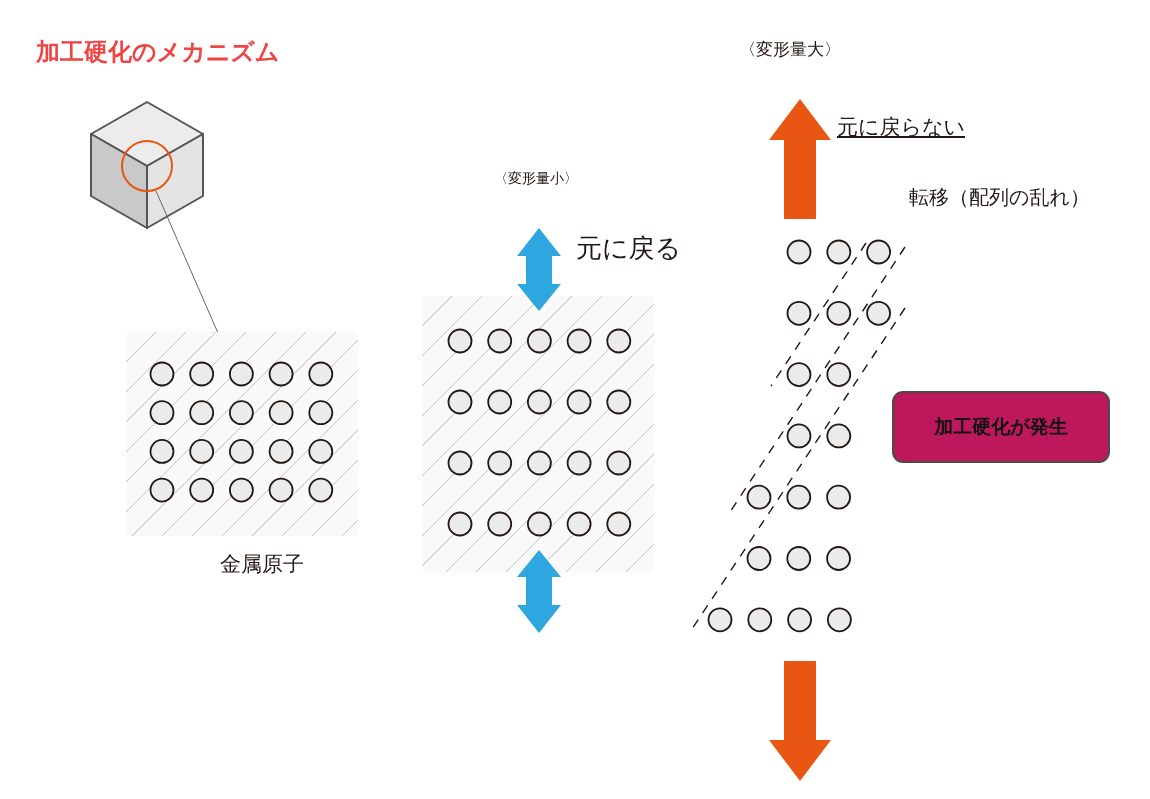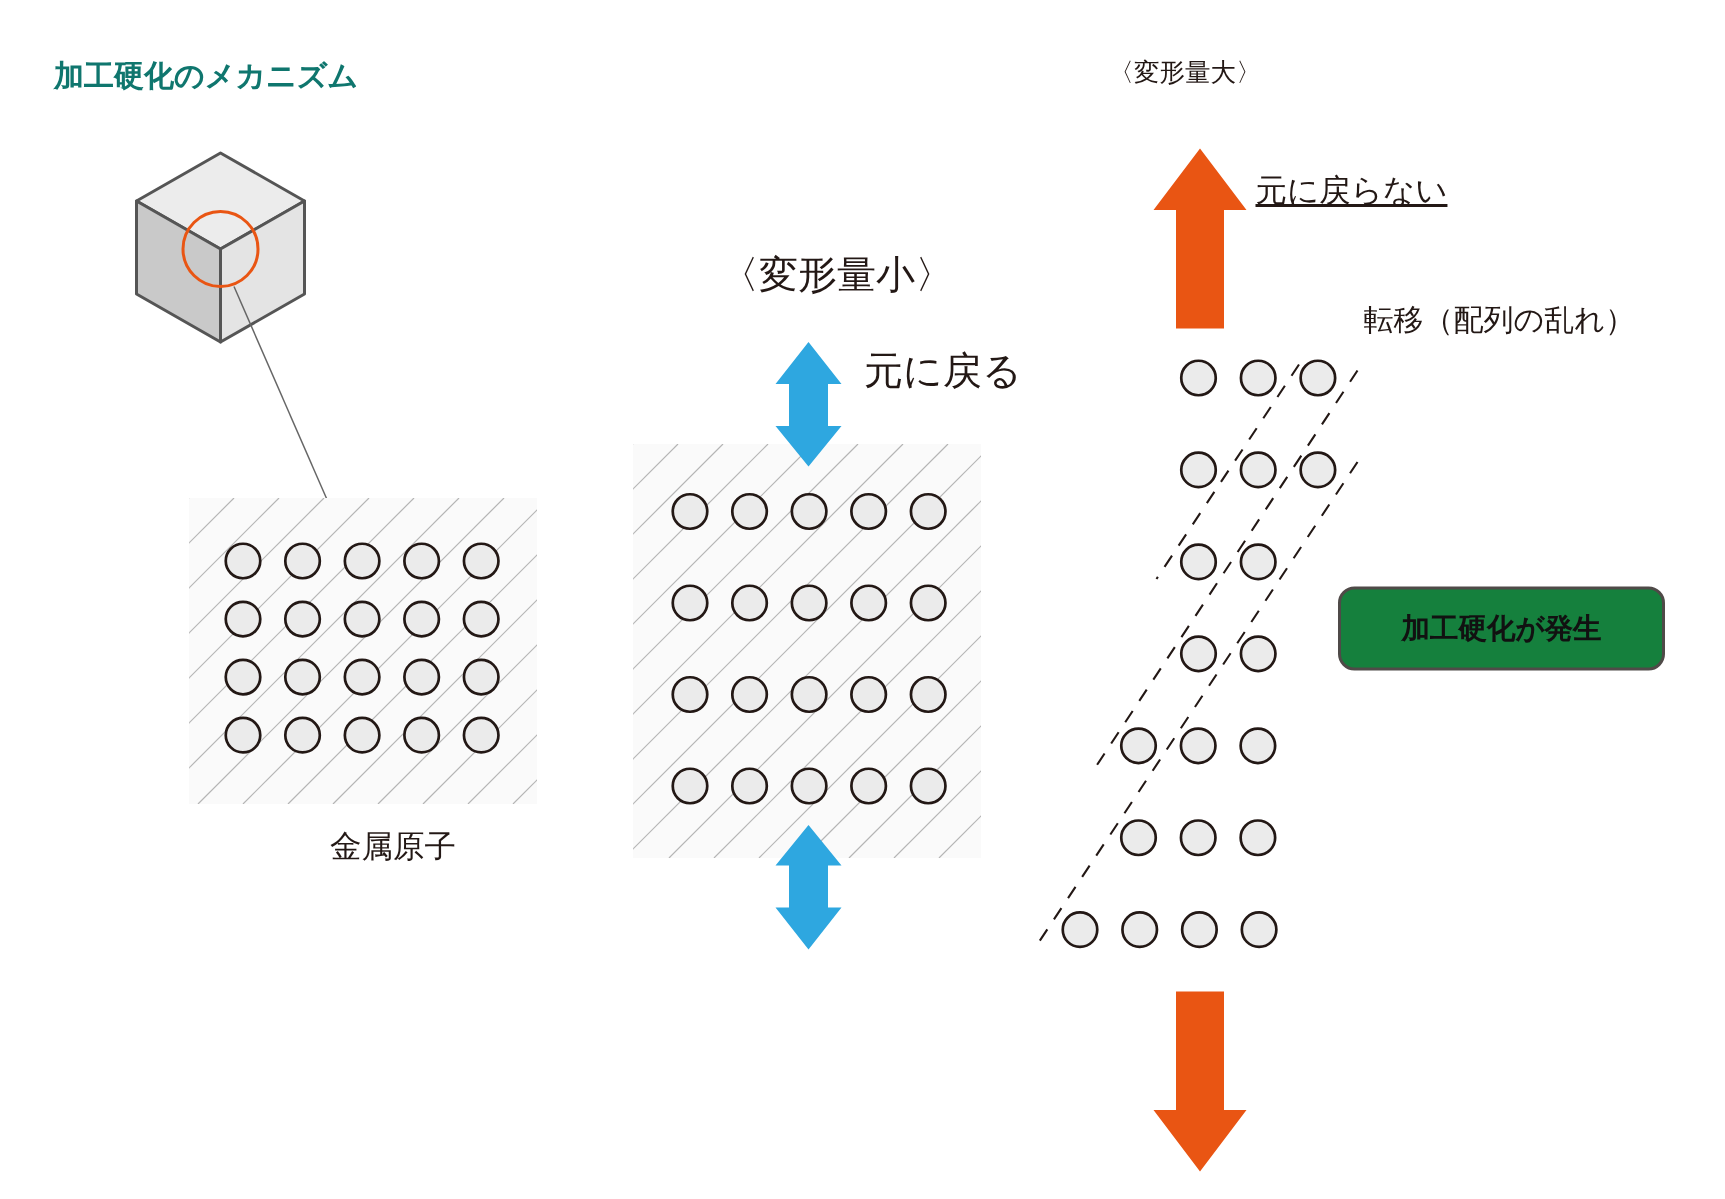--- a/index.html
+++ b/index.html
@@ -1,29 +1,29 @@
 <!DOCTYPE html>
 <html><head>
   <meta charset="utf-8">
   <style>
     html, body { margin: 0; padding: 0; background: #ffffff; }
     body { width: 1150px; height: 799px; position: relative; overflow: hidden;
            font-family: "DejaVu Sans", "Liberation Sans", sans-serif; color: #231815; }
     #stage { position: absolute; left: 0; top: 0; }
     .lbl { position: absolute; white-space: nowrap; line-height: 1; }
-    #title { left: 36px; top: 40px; font-size: 20px; font-weight: bold; color: #0f766e; }
-    #small-def { left: 480px; top: 171px; font-size: 26px; }
+    #title { left: 36px; top: 40px; font-size: 24px; font-weight: bold; color: #ef4444; }
+    #small-def { left: 494px; top: 171px; font-size: 14px; }
     #returns { left: 576px; top: 235px; font-size: 26px; }
     #large-def { left: 739px; top: 41px; font-size: 17px; }
     #no-return { left: 837px; top: 117px; font-size: 21px; text-decoration: underline; }
-    #dislocation { left: 909px; top: 203px; font-size: 20px; }
+    #dislocation { left: 909px; top: 187px; font-size: 20px; }
     #atoms-label { left: 196px; top: 554px; font-size: 21px; margin-left: 24px; }
-    #result-box { position: absolute; left: 892px; top: 391px; width: 218px; height: 56px;
+    #result-box { position: absolute; left: 892px; top: 391px; width: 218px; height: 72px;
                   border: 2px solid #4f4a48; border-radius: 11px; box-sizing: border-box;
-                  display: flex; align-items: center; justify-content: center; background: #15803d; }
+                  display: flex; align-items: center; justify-content: center; background: #be185d; }
     #result-text { font-size: 19px; font-weight: bold; color: #111; }
   </style>
 </head>
 <body>
 
 <svg id="stage" width="1150" height="799" viewBox="0 0 1150 799" xmlns="http://www.w3.org/2000/svg">
   <defs>
     <clipPath id="clip-a">
         <rect x="126" y="332" width="232" height="204"></rect>
       </clipPath>

